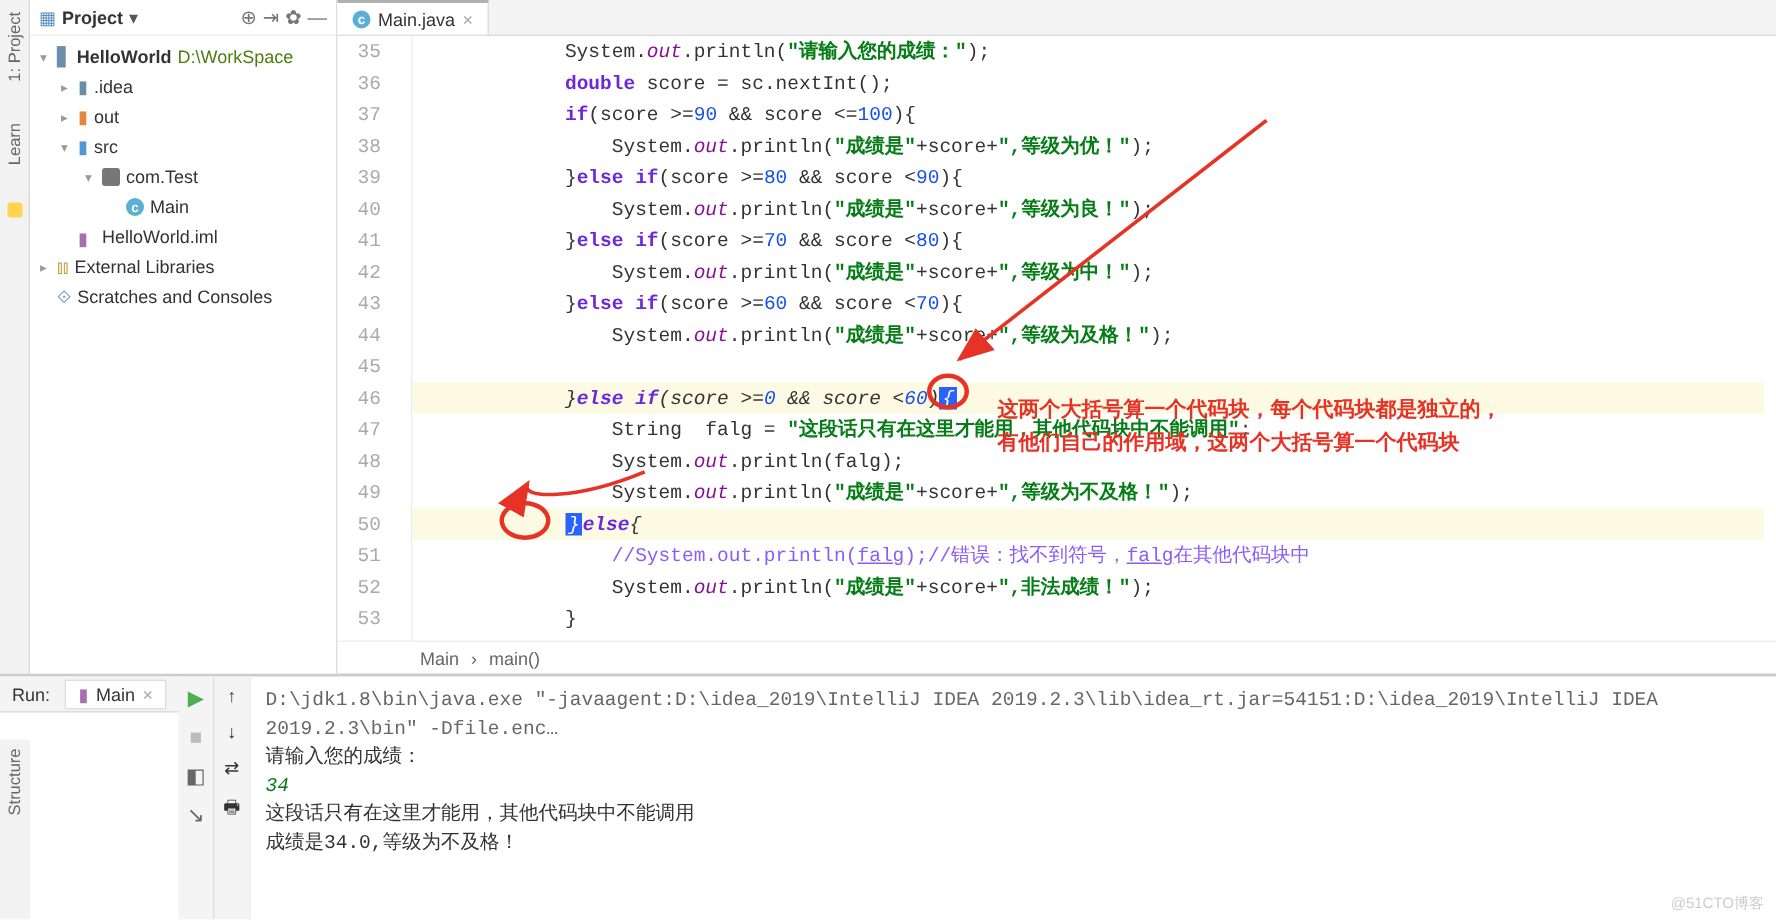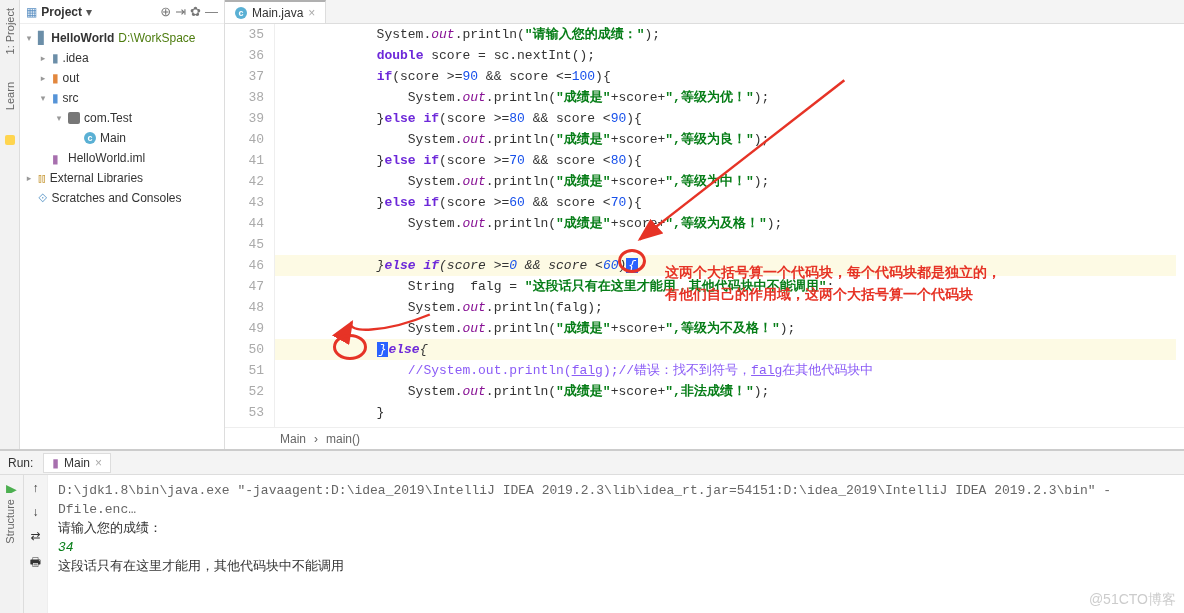--- a/index.html
+++ b/index.html
@@ -40,55 +40,55 @@
 .bold { font-weight:bold; }
 .path { color:#4d7c0f; }
 
 
 .editor-wrap { flex:1; display:flex; flex-direction:column; }
 .tabs { height:24px; display:flex; align-items:stretch; border-bottom:1px solid #ddd; background:#f4f4f4; }
 .tab { display:flex; align-items:center; padding:0 10px; background:#fff; border-right:1px solid #ddd; border-top:2px solid transparent; gap:5px; font-size:12px; }
 .tab.active { border-top-color:#b0b0b0; }
 .tab .close { color:#aaa; cursor:pointer; }
 .code { flex:1; display:flex; font-family:"Consolas","Courier New",monospace; font-size:13px; line-height:21px; overflow:hidden; position:relative; }
-.gutter { width:50px; text-align:right; padding-right:10px; color:#aaa; background:#fff; border-right:1px solid #eee; }
+.gutter { width:50px; text-align:right; padding-right:20px; color:#aaa; background:#fff; border-right:1px solid #eee; }
 .glines { padding-top:0; }
 .codebody { flex:1; padding-left:8px; white-space:pre; position:relative; }
 .hl-line { background:#fdfae4; display:block; margin-left:-8px; padding-left:8px; width:100%;font-style:italic; }
 .kw { color:#6d28d9; font-weight:bold; }
 .field { color:#871094; font-style:italic; }
 .str { color:#067d17; font-weight:bold; }
 .num { color:#1750eb; }
 .cmt { color:#8b5cf6; }
 .cursor-brace { background:#2962ff; color:#fff; padding:0 2px; }
 
 
 .anno { position:absolute; left:0; top:0; pointer-events:none; width:100%; height:100%; }
 .anno-text { color:#e63326; font-size:14px; font-weight:bold; font-family:"Microsoft YaHei",sans-serif; }
 .ring { position:absolute; border:3px solid #e63326; border-radius:50%; background:transparent; }
 
 
 .crumb { height:22px; border-top:1px solid #eee; display:flex; align-items:center; padding-left:55px; color:#666; gap:8px; font-size:12px; }
 
 
-.run { flex:1; display:flex; flex-direction:column; border-top:1px solid #ccc; }
+.run { flex:1; display:flex; flex-direction:row; border-top:1px solid #ccc; }
 .run-head { height:24px; background:#f4f4f4; display:flex; align-items:center; padding:0 8px; gap:10px; border-bottom:1px solid #ddd; }
 .run-head .rtab { display:flex; align-items:center; gap:5px; background:#fff; padding:2px 8px; border:1px solid #ddd; }
 .run-body { flex:1; display:flex; }
 .run-tools { width:24px; background:#f4f4f4; border-right:1px solid #ddd; display:flex; flex-direction:column; align-items:center; padding-top:6px; gap:10px; }
 .run-tools .tbtn { color:#666; cursor:pointer; font-size:14px; }
 .run-tools .play { color:#4caf50; }
 .run-tools2 { width:24px; background:#f4f4f4; border-right:1px solid #eee; display:flex; flex-direction:column; align-items:center; padding-top:6px; gap:10px; }
 .console { flex:1; padding:6px 10px; font-family:"Consolas","Courier New",monospace; font-size:13px; line-height:19px; }
 .console .cmd { color:#666; }
 .console .inp { color:#067d17; font-style:italic; }
 .bottom-vtabs { position:absolute; left:0; bottom:0; width:20px; height:120px; background:#f2f2f2; display:flex; flex-direction:column; align-items:center; }
 .bottom-vtab { writing-mode:vertical-rl; transform:rotate(180deg); font-size:11px; color:#666; padding:6px 0; }
 
-.watermark { position:absolute; right:8px; bottom:4px; color:#ccc; font-size:14px;margin-top:13px; }
+.watermark { position:absolute; right:8px; bottom:4px; color:#ccc; font-size:10px;margin-top:13px; }
 </style>
 </head>
 <body>
 
 <div class="root">
  <div class="top">
 
   <div class="vtabs">
     <div class="vtab">1: Project</div>
     <div class="vtab">Learn</div>
@@ -232,20 +232,21 @@
        <span class="tbtn">↑</span>
        <span class="tbtn">↓</span>
        <span class="tbtn">⇄</span>
        <span class="tbtn">🖶</span>
      </div>
      <div class="console">
        <div class="cmd">D:\jdk1.8\bin\java.exe "-javaagent:D:\idea_2019\IntelliJ IDEA 2019.2.3\lib\idea_rt.jar=54151:D:\idea_2019\IntelliJ IDEA 2019.2.3\bin" -Dfile.enc…</div>
        <div>请输入您的成绩：</div>
        <div class="inp">34</div>
        <div>这段话只有在这里才能用，其他代码块中不能调用</div>
+       <div>成绩是34.0,等级为不及格！</div>
      </div>
    </div>
  </div>
 </div>
 
 <div class="bottom-vtabs">
   <div class="bottom-vtab">Structure</div>
 </div>
 
 <div class="watermark">@51CTO博客</div>

